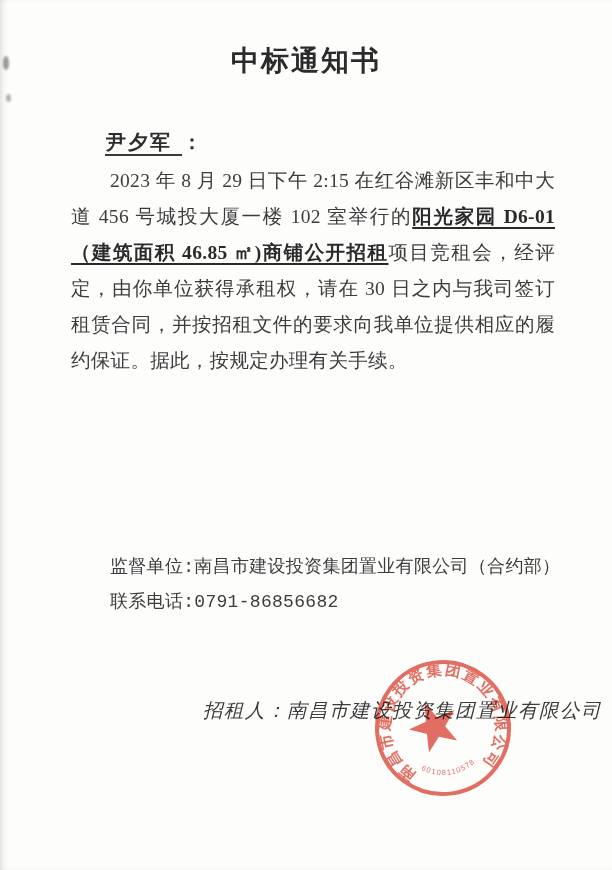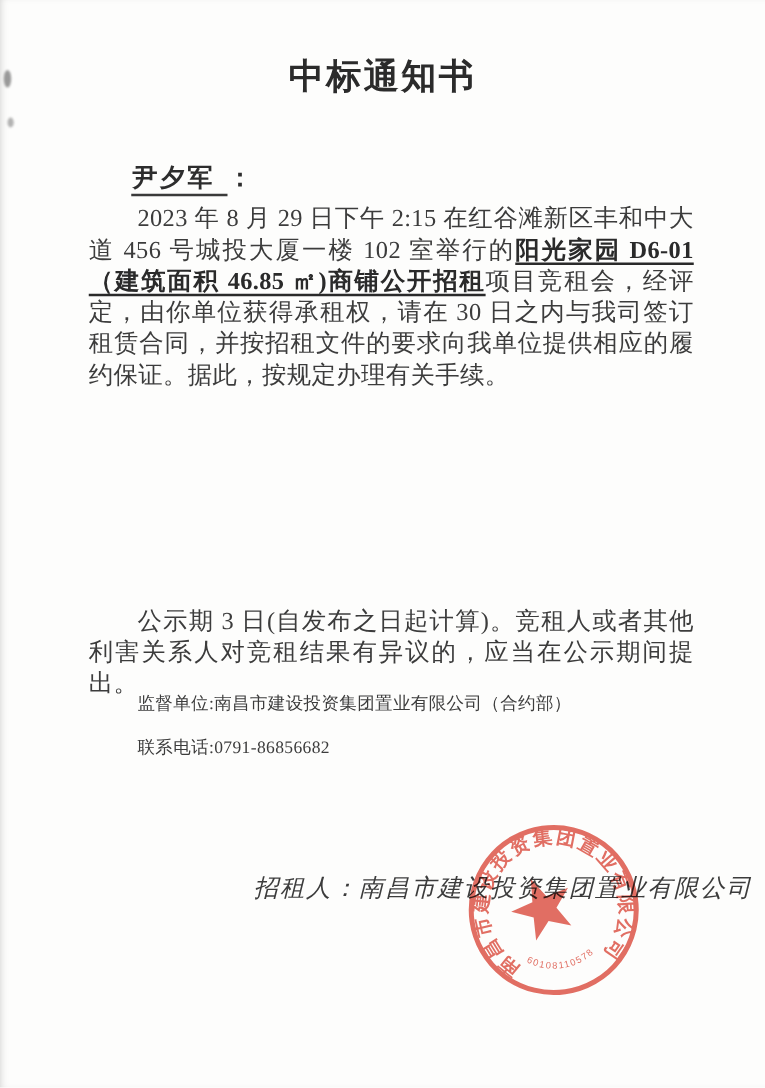--- a/index.html
+++ b/index.html
@@ -25,40 +25,40 @@
     text-align:center;font-size:28px;font-weight:bold;
     letter-spacing:2px;color:#2b2b2b;
   }
   .addressee{
     position:absolute;top:129px;left:78px;
     font-size:20px;font-weight:bold;color:#2d2d2d;letter-spacing:2px;
   }
   .addr-name{border-bottom:2px solid #3a3a3a;padding:0 10px 1px 1px;margin-left:27px;}
   .para{
     position:absolute;left:71px;width:484px;margin:0;
-    font-size:19.5px;line-height:25px;color:#3c3c3c;
+    font-size:19.5px;line-height:36px;color:#3c3c3c;
     text-align:justify;text-indent:2em;letter-spacing:.3px;
   }
   .para1{top:163px;}
   .hl{
     font-weight:bold;color:#2a2a2a;
     text-decoration:underline;text-decoration-thickness:2px;text-underline-offset:4px;
   }
   .result{
     position:absolute;left:73px;top:411px;
     font-size:20px;font-weight:bold;color:#2b2b2b;letter-spacing:1px;
   }
   .result-value{
     border-bottom:2px solid #3a3a3a;
     padding:0 16px 2px 14px;margin-left:4px;
   }
   .para2{top:485px;}
   .info-line{
     position:absolute;left:110px;
-    font-size:14px;color:#3c3c3c;letter-spacing:.3px;
+    font-size:18px;color:#3c3c3c;letter-spacing:.3px;font-family:Liberation Mono, monospace;
   }
   .supervisor{top:554px;}
   .phone{top:589px;}
   .sig{position:absolute;font-size:19.5px;color:#3c3c3c;}
   .lessor{top:697px;left:203px;letter-spacing:1.5px;font-style:italic;}
   .date{top:735px;left:344px;letter-spacing:1px;}
   .stamp{
     position:absolute;left:348px;top:633px;
     transform:rotate(-8deg);
     opacity:.82;mix-blend-mode:multiply;
@@ -72,21 +72,20 @@
 
 <div class="page">
 
   <h1 class="title">中标通知书</h1>
 
   <div class="addressee"><span class="addr-name">尹夕军</span><span>：</span></div>
 
   <p class="para para1"><span>2023 年 8 月 29 日下午 2:15 在红谷滩新区丰和中大道 456 号城投大厦一楼 102 室举行的</span><span class="hl">阳光家园 D6-01（建筑面积 46.85 ㎡)商铺公开招租</span><span>项目竞租会，经评定，由你单位获得承租权，请在 30 日之内与我司签订租赁合同，并按招租文件的要求向我单位提供相应的履约保证。据此，按规定办理有关手续。</span></p>
 
 
-  <p class="para para2">公示期 3 日(自发布之日起计算)。竞租人或者其他利害关系人对竞租结果有异议的，应当在公示期间提出。</p>
 
   <div class="info-line supervisor">监督单位:南昌市建设投资集团置业有限公司（合约部）</div>
   <div class="info-line phone">联系电话:0791-86856682</div>
 
   <div class="sig lessor">招租人：南昌市建设投资集团置业有限公司</div>
 
   <svg class="stamp" width="190" height="190" viewBox="0 0 190 190" aria-hidden="true">
     <defs>
       <path id="arcTop" d="M 63,137 A 53,53 0 1 1 127,137" fill="none"></path>
       <path id="arcBottom" d="M 68,133.5 A 47,47 0 0 0 122,133.5" fill="none"></path>

